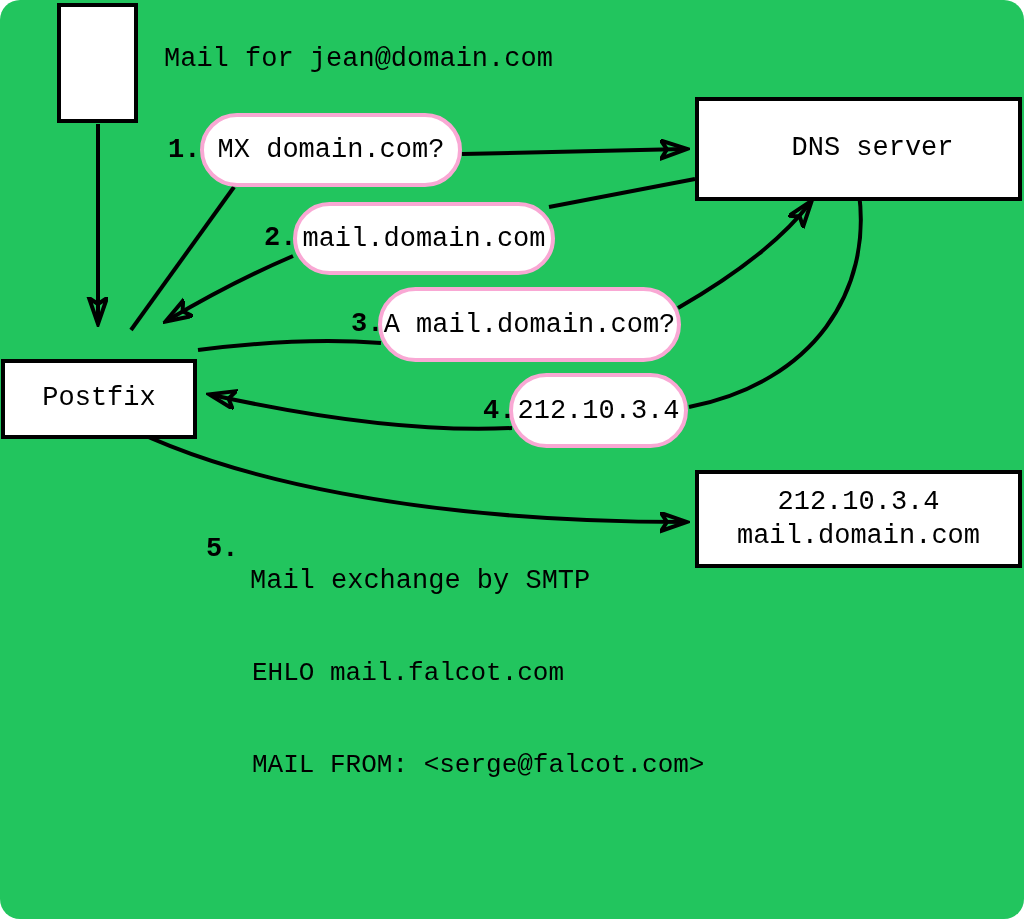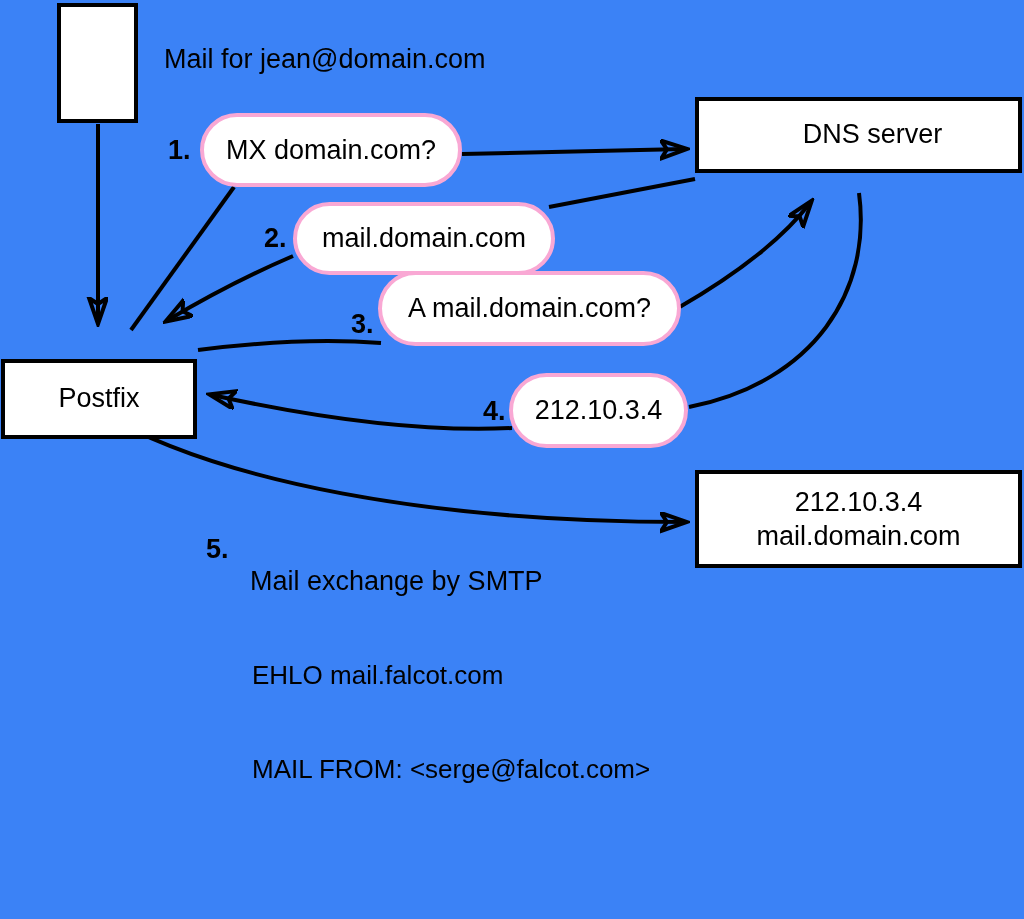--- a/index.html
+++ b/index.html
@@ -4,24 +4,25 @@
 <style>
   html, body {
     margin: 0;
     padding: 0;
     background: #ffffff;
   }
   .canvas {
     position: relative;
     width: 1024px;
     height: 919px;
-    background: #3b82f6;
+    background: #22c55e;
     color: #000000;
-    font-family: Liberation Sans, sans-serif;
+    font-family: Liberation Mono, monospace;
     overflow: hidden;
+    border-radius: 20px;
   }
   .canvas * { box-sizing: border-box; }
 
   svg.wires {
     position: absolute;
     left: 0; top: 0;
     width: 1024px; height: 919px;
     z-index: 1;
   }
   svg.wires path {
@@ -37,42 +38,42 @@
     border: 4px solid #000000;
     display: flex;
     align-items: center;
     justify-content: center;
     font-size: 27px;
     line-height: 1.3;
     white-space: nowrap;
   }
   .envelope { left: 57px; top: 3px; width: 81px; height: 120px; }
   .postfix  { left: 1px;  top: 331px; width: 196px; height: 80px; margin-top: 28px; }
-  .dns      { left: 695px; top: 97px; width: 327px; height: 76px; padding-left: 28px; }
+  .dns      { left: 695px; top: 97px; width: 327px; height: 104px; padding-left: 28px; }
   .mailserver {
     left: 695px; top: 470px; width: 327px; height: 98px;
     flex-direction: column;
     line-height: 34px;
   }
 
   .pill {
     position: absolute;
     z-index: 2;
     background: #ffffff;
     border: 4px solid #f9a8d4;
     border-radius: 40px;
     display: flex;
     align-items: center;
     justify-content: center;
     font-size: 27px;
     white-space: nowrap;
   }
   .pill-1 { left: 200px; top: 113px; width: 262px; height: 74px; }
   .pill-2 { left: 293px; top: 202px; width: 262px; height: 73px; }
-  .pill-3 { left: 378px; top: 271px; width: 303px; height: 75px; }
+  .pill-3 { left: 378px; top: 287px; width: 303px; height: 75px; }
   .pill-4 { left: 509px; top: 373px; width: 179px; height: 75px; }
 
   .step-num {
     position: absolute;
     z-index: 3;
     font-size: 27px;
     font-weight: bold;
     white-space: nowrap;
   }
   .num-1 { left: 168px; top: 135px; }

